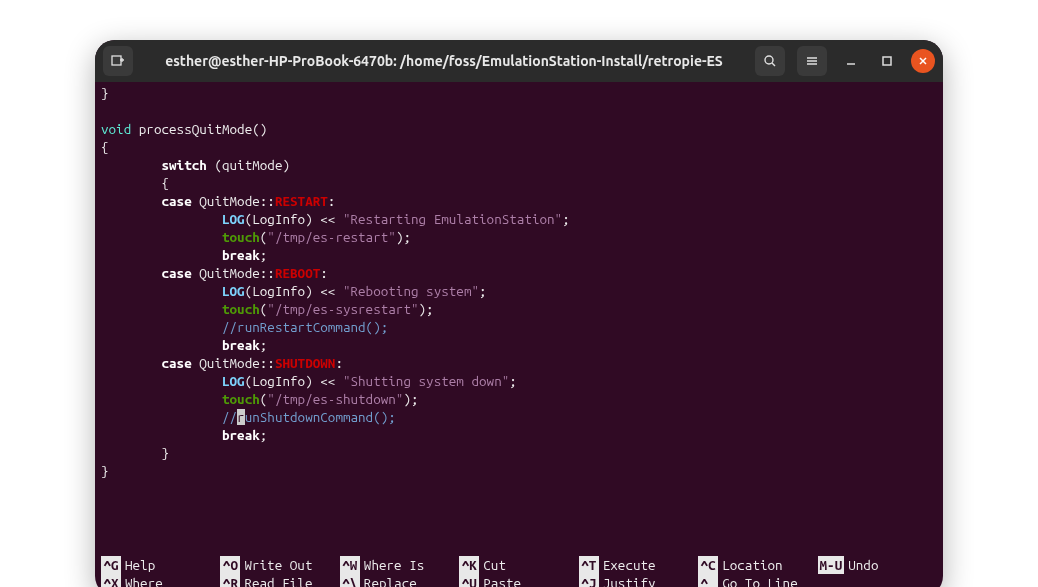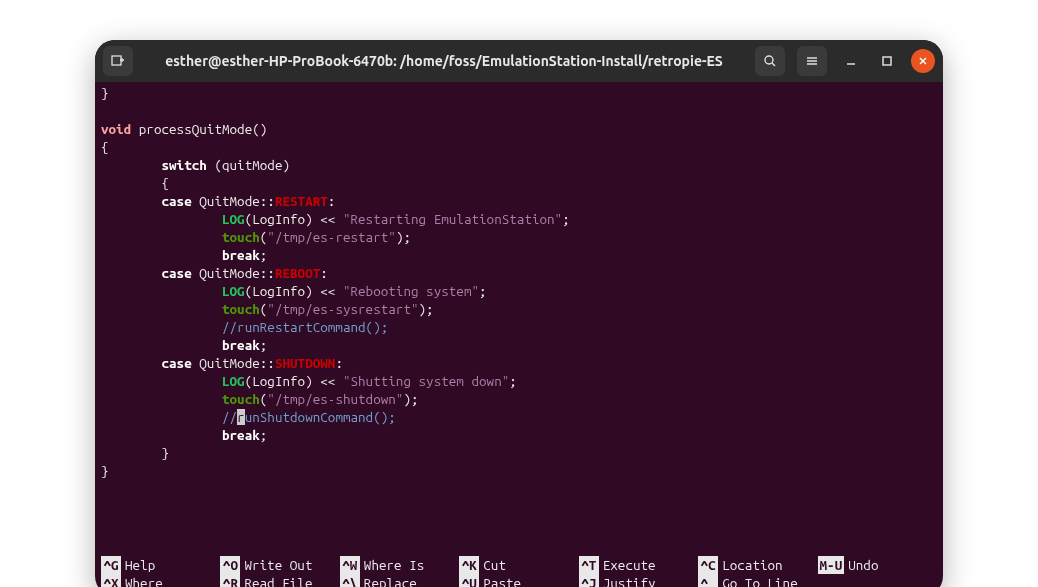--- a/index.html
+++ b/index.html
@@ -84,24 +84,24 @@
   .nano-header .fn { flex: 1; text-align: center; margin-left: -100px; }
   .editor {
     flex: 1;
     padding: 2px 6px;
     font-size: 13.5px;
     line-height: 18px;
     color: #eee;
     white-space: pre;
     overflow: hidden;
   }
-  .c-type { color: #fca5a5; font-weight: bold; }
+  .c-type { color: #5eead4; font-weight: normal; }
   .c-kw { color: #ffffff; font-weight: bold; }
   .c-enum { color: #cc0000; font-weight: bold; }
-  .c-macro { color: #22c55e; font-weight: bold; }
+  .c-macro { color: #7dd3fc; font-weight: bold; }
   .c-str { color: #ad7fa8; }
   .c-func { color: #4e9a06; font-weight: bold; }
   .c-comment { color: #729fcf; }
   .cursor { background: #ccc; color: #300a24; }
   .shortcuts {
     display: grid;
     grid-template-columns: repeat(7, 1fr);
     font-size: 13.5px;
     line-height: 18px;
     color: #eee;

